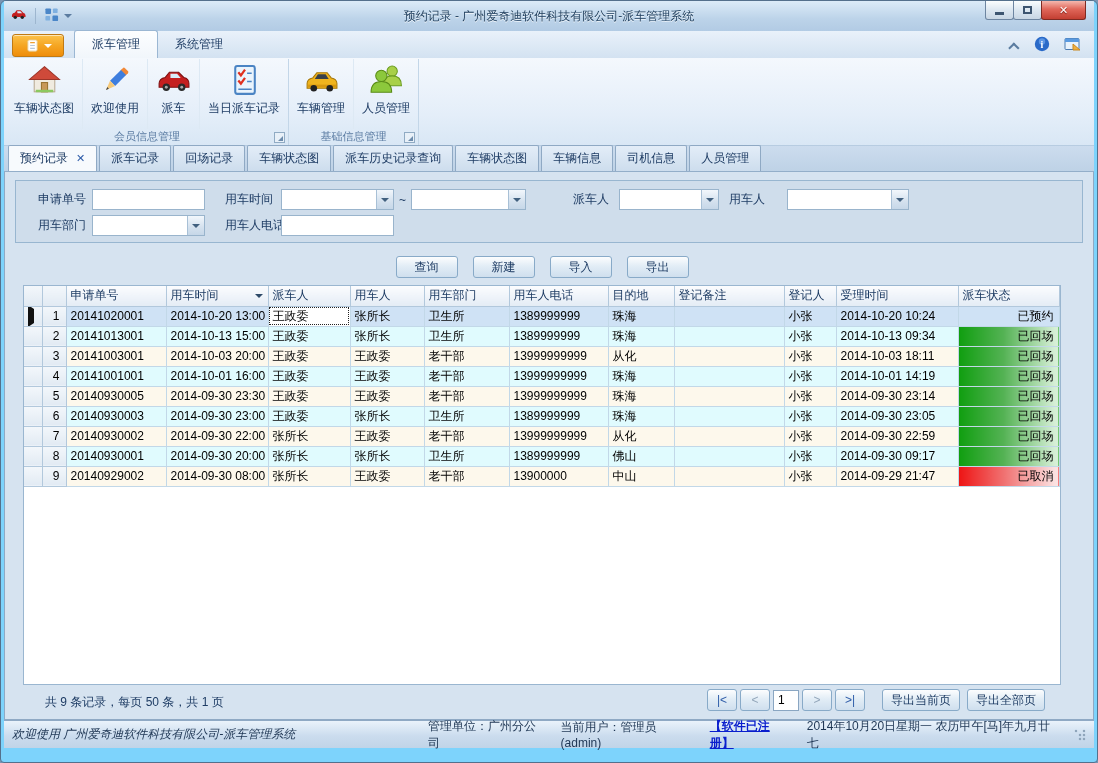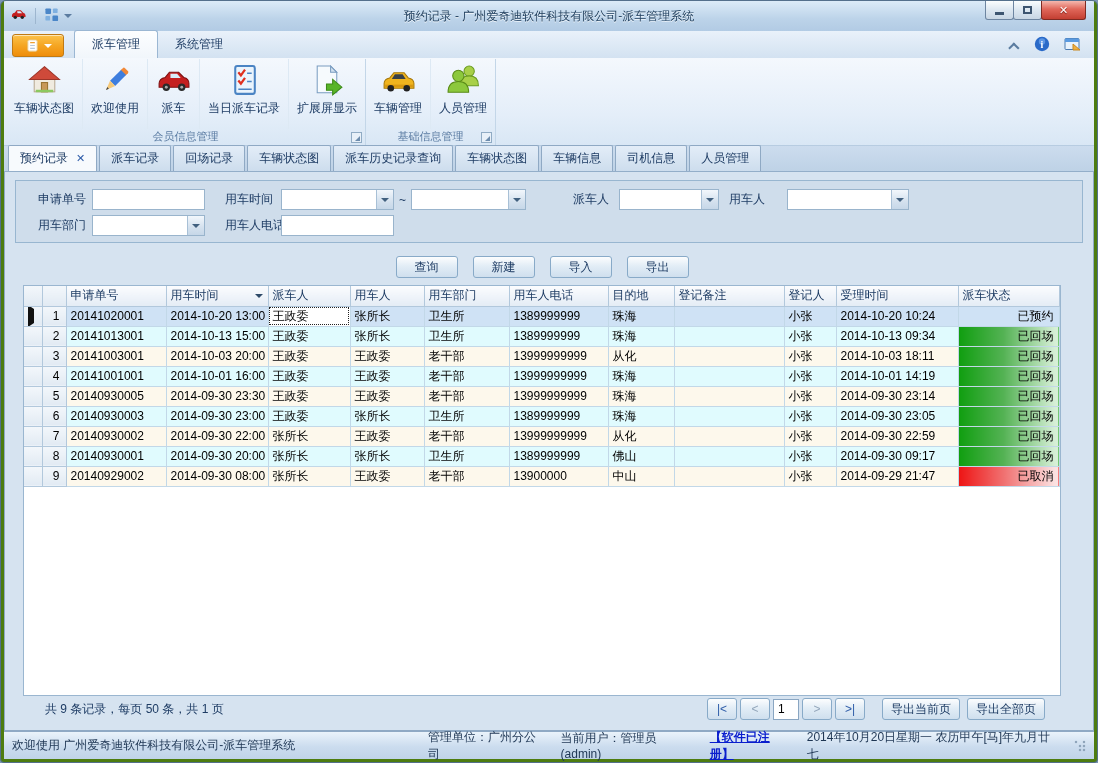--- a/index.html
+++ b/index.html
@@ -1,21 +1,21 @@
 <!DOCTYPE html>
 <html><head>
 <meta charset="utf-8">
 <style>
   * { margin:0; padding:0; box-sizing:border-box; }
   html,body { background:#7a96b4; }
   body { font-family:"Liberation Sans","DejaVu Sans",sans-serif; font-size:12px; color:#1e3c64; }
 
   .window { width:1098px; height:763px; position:relative; display:flex; flex-direction:column;
-            background:#4d7c0f; border:1px solid #54708c; border-radius:6px 6px 4px 4px;
-            overflow:hidden; padding:0 3px 3px; }
+            background:#7dd3fc; border:1px solid #54708c; border-radius:6px 6px 4px 4px;
+            overflow:hidden; padding:0 3px 14px; }
 
   
   .titlebar { height:30px; display:flex; align-items:center; position:relative;
               background:linear-gradient(#dcebf8,#bcd3e9 60%,#b2cbe4); padding:0 6px; }
   .titlebar .qat { display:flex; align-items:center; gap:5px; z-index:2; }
   .qat-sep { width:1px; height:16px; background:#9db6cf; margin:0 3px; }
   .win-title { position:absolute; left:0; right:0; text-align:center; color:#21405f;
                text-shadow:0 1px 0 rgba(255,255,255,.8); pointer-events:none; }
   .win-controls { position:absolute; top:0; right:8px; display:flex; z-index:3; }
   .wbtn { width:29px; height:19px; border:1px solid #6d85a1; border-top:none; border-radius:0 0 3px 3px;
@@ -98,36 +98,36 @@
   .cell-focus { background:#fff !important; outline:1px dotted #222; outline-offset:-2px; }
   .row-arrow { width:0; height:0; border-top:4px solid transparent; border-bottom:4px solid transparent;
                border-left:6px solid #111; margin:0 auto; }
   .sort-arrow { position:absolute; right:5px; top:8px; width:0; height:0; border-left:4px solid transparent;
                 border-right:4px solid transparent; border-top:4px solid #2e4a68; }
   td.c-status { text-align:right; padding-right:5px; }
   .st-returned  { background:linear-gradient(90deg,#0f9e0f 0%,#54b254 45%,#d7efd7 97%) !important; }
   .st-cancelled { background:linear-gradient(90deg,#ee1414 0%,#f07070 45%,#fbe2e2 97%) !important; }
 
   
-  .pagination { display:flex; align-items:center; height:26px; }
+  .pagination { display:flex; align-items:flex-end; height:26px; }
   .pg-summary { margin-left:30px; color:#1e3c64; }
   .pg-right { margin-left:auto; display:flex; align-items:center; gap:3px; margin-right:38px; }
   .pg-btn { width:30px; height:22px; background:linear-gradient(#fcfdfe,#e2edf6 45%,#cfdfee);
             border:1px solid #88aac8; border-radius:3px; text-align:center; line-height:20px; color:#2e5ca8; }
   .pg-btn.disabled { color:#93a6ba; }
   .pg-input { width:26px; height:21px; border:1px solid #8aa6c2; background:#fff; text-align:left;
               padding:0 4px; font:inherit; }
   .pg-export { margin-left:14px; display:flex; gap:7px; }
   .btn.wide { min-width:74px; }
 
   
   .statusbar { height:28px; background:linear-gradient(#eaf3fb,#cbdcee 55%,#c0d4e8);
                border-top:1px solid #8fa9c4; display:flex; align-items:center; padding:0 8px; gap:14px;
                color:#1d3553; }
-  .sb-welcome { flex:0 0 402px; }
+  .sb-welcome { flex:0 0 402px;font-style:italic; }
   .sb-link { color:#0a1ecd; text-decoration:underline; font-weight:bold;font-family:Liberation Mono, monospace; }
   .grip { margin-left:auto; width:13px; height:13px; position:relative; }
   .grip::before { content:""; position:absolute; right:0; bottom:0; width:12px; height:12px;
     background:
       radial-gradient(circle at 2px 2px,#8fa5bb 1.4px,transparent 1.6px),
       radial-gradient(circle at 6px 6px,#8fa5bb 1.4px,transparent 1.6px),
       radial-gradient(circle at 10px 10px,#8fa5bb 1.4px,transparent 1.6px),
       radial-gradient(circle at 6px 10px,#8fa5bb 1.4px,transparent 1.6px),
       radial-gradient(circle at 10px 6px,#8fa5bb 1.4px,transparent 1.6px),
       radial-gradient(circle at 10px 2px,#8fa5bb 1.4px,transparent 1.6px); }
@@ -243,28 +243,20 @@
         <div class="rbtn">
           <svg viewBox="0 0 34 34">
               <rect x="8" y="3" width="19" height="27" rx="2" fill="#eaf4fd" stroke="#4b84c4" stroke-width="2"></rect>
               <path d="M11 9 l2.5 3 l4-5.5" stroke="#e03020" stroke-width="2.2" fill="none"></path>
               <line x1="19.5" y1="10" x2="24" y2="10" stroke="#4b84c4" stroke-width="1.6"></line>
               <path d="M11 17 l2.5 3 l4-5.5" stroke="#e03020" stroke-width="2.2" fill="none"></path>
               <line x1="19.5" y1="18" x2="24" y2="18" stroke="#4b84c4" stroke-width="1.6"></line>
               <line x1="11" y1="25.5" x2="24" y2="25.5" stroke="#4b84c4" stroke-width="1.6"></line>
             </svg>
           <span class="rbtn-label">当日派车记录</span>
-        </div>
-        <div class="rbtn">
-          <svg viewBox="0 0 34 34">
-              <path d="M7 3 h13 l6 6 v20 h-19 z" fill="#f6fafd" stroke="#7a9cc0"></path>
-              <path d="M20 3 l6 6 h-6 z" fill="#d2e2f0" stroke="#7a9cc0"></path>
-              <path d="M16 20.5 h6 v-4.5 l9 7.5 -9 7.5 v-4.5 h-6 z" fill="#58b428" stroke="#3c8a18"></path>
-            </svg>
-          <span class="rbtn-label">扩展屏显示</span>
         </div>
       </div>
       <div class="rgroup-label">会员信息管理</div>
       <div class="launcher"></div>
     </div>
 
     <div class="rgroup">
       <div class="rgroup-btns">
         <div class="rbtn">
           <svg viewBox="0 0 34 34">

